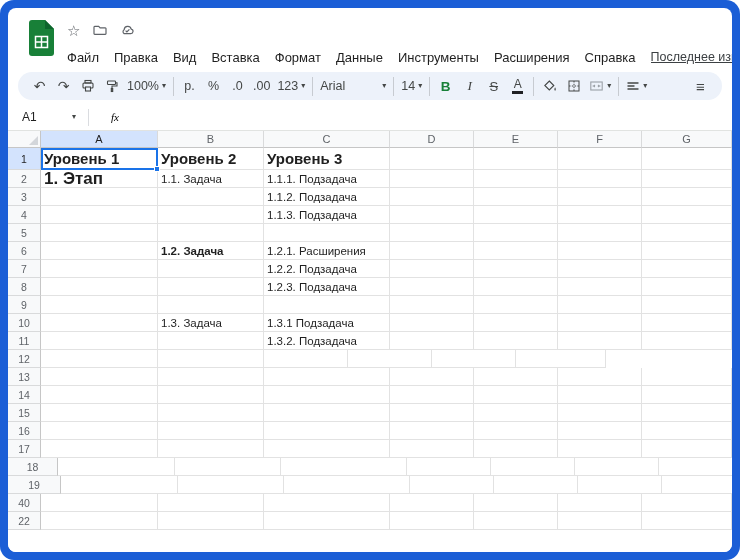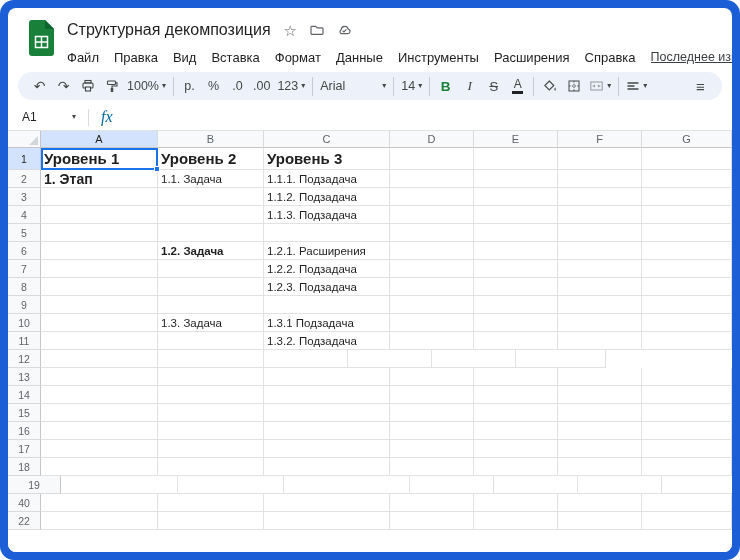--- a/index.html
+++ b/index.html
@@ -40,43 +40,43 @@
   .color-btn .bar { width: 11px; height: 3px; background: #202124; margin-top: 1px; }
   .flex-spacer { flex: 1; }
   .more-btn { font-size: 15px; }
 
   
   .formula-bar { height: 27px; border-bottom: 1px solid #e1e3e1; display: flex; align-items: center;
                  padding-left: 14px; flex-shrink: 0; }
   .name-box { width: 58px; display: flex; align-items: center; justify-content: space-between;
               font-size: 12px; color: #1f1f1f; cursor: pointer; padding-right: 4px; }
   .fsep { width: 1px; height: 17px; background: #dadce0; margin: 0 8px; }
-  .fx { font-style: italic; font-family: "Liberation Serif", serif; font-size: 16px; color: #0369a1;
-        margin: 0 10px 0 4px; }
+  .fx { font-style: italic; font-family: "Liberation Serif", serif; font-size: 11px; color: #000000;
+        margin: 0 10px 0 14px; }
   .formula-input { flex: 1; font-size: 12px; color: #1f1f1f; height: 100%; display: flex; align-items: center; }
 
   
   .sheet-grid { position: relative; flex: 1; overflow: hidden; background: #fff; }
   .g-row { display: flex; }
   .g-corner { background: #f8f9fa; border-right: 1px solid #c6c6c6; border-bottom: 1px solid #c6c6c6;
               position: relative; flex-shrink: 0; }
   .g-corner::after { content: ""; position: absolute; right: 2px; bottom: 2px;
                      border-left: 9px solid transparent; border-bottom: 9px solid #d3d6da; }
   .g-colhead { background: #f8f9fa; border-right: 1px solid #d9dadb; border-bottom: 1px solid #c6c6c6;
                font-size: 11px; color: #5f6368; display: flex; align-items: center; justify-content: center;
                flex-shrink: 0; cursor: pointer; }
   .g-rowhead { background: #f8f9fa; border-right: 1px solid #c6c6c6; border-bottom: 1px solid #d9dadb;
                font-size: 10.5px; color: #5f6368; display: flex; align-items: center; justify-content: center;
                flex-shrink: 0; cursor: pointer; }
   .g-colhead.hl, .g-rowhead.hl { background: #d3e3fd; color: #1f1f1f; }
   .g-cell { border-right: 1px solid #e2e2e2; border-bottom: 1px solid #e2e2e2; font-size: 11.5px;
             color: #1f1f1f; display: flex; align-items: center; padding-left: 3px; white-space: nowrap;
             overflow: visible; flex-shrink: 0; cursor: cell; }
   .g-cell.header { font-weight: 700; font-size: 15px; }
-  .g-cell.bold { font-weight: 700; font-size: 14px; }
+  .g-cell.bold { font-weight: 700; font-size: 17px; }
   .sel-box { position: absolute; border: 2px solid #1a73e8; pointer-events: none; }
   .fill-handle { position: absolute; right: -4px; bottom: -4px; width: 6px; height: 6px;
                  background: #1a73e8; border: 1px solid #fff; pointer-events: auto; cursor: crosshair; }
 
   svg { display: block; }
 </style>
 </head>
 <body>
 
 <div class="frame">
@@ -85,21 +85,20 @@
     <div class="app-header">
       <div class="logo">
         <svg width="27" height="36" viewBox="0 0 27 36">
           <path d="M4 0 h13 l9 9 v24 a3 3 0 0 1 -3 3 H4 a3 3 0 0 1 -3 -3 V3 a3 3 0 0 1 3 -3 z" fill="#188038"></path>
           <path d="M17 0 l9 9 h-9 z" fill="#0d652d"></path>
           <path d="M7.5 16.5 h12 v11 h-12 z M7.5 22 h12 M13.5 16.5 v11" fill="none" stroke="#ffffff" stroke-width="1.5"></path>
         </svg>
       </div>
       <div class="header-main">
         <div class="title-row">
-          <span class="doc-title">Структурная декомпозиция</span>
           <span class="hicon">☆</span>
           <span class="hicon">
             <svg width="14" height="14" viewBox="0 0 14 14" fill="none" stroke="#5f6368" stroke-width="1.2">
               <path d="M1.7 3.4 h4 l1.4 1.5 h5.2 a.7 .7 0 0 1 .7 .7 v5 a.7 .7 0 0 1 -.7 .7 h-10.6 a.7 .7 0 0 1 -.7 -.7 v-6.5 a.7 .7 0 0 1 .7 -.7 z"></path>
             </svg>
           </span>
           <span class="hicon">
             <svg width="15" height="14" viewBox="0 0 15 14" fill="none" stroke="#5f6368" stroke-width="1.2">
               <path d="M4 10.6 h6.8 a2.3 2.3 0 0 0 .4 -4.55 a3.6 3.6 0 0 0 -7.05 .65 a2.35 2.35 0 0 0 -.15 3.9 z"></path>
               <path d="M5.6 7.6 l1.3 1.3 l2.5 -2.6"></path>
@@ -408,21 +407,21 @@
           <div class="g-rowhead" style="width: 33px;">17</div>
           <div class="g-cell" style="width: 117px;"></div>
           <div class="g-cell" style="width: 106px;"></div>
           <div class="g-cell" style="width: 126px;"></div>
           <div class="g-cell" style="width: 84px;"></div>
           <div class="g-cell" style="width: 84px;"></div>
           <div class="g-cell" style="width: 84px;"></div>
           <div class="g-cell" style="width: 90px;"></div>
         </div>
         <div class="g-row" style="height: 18px;">
-          <div class="g-rowhead" style="width: 33px;">18</div>
+          <div class="g-rowhead" style="width: 50px;">18</div>
           <div class="g-cell" style="width: 117px;"></div>
           <div class="g-cell" style="width: 106px;"></div>
           <div class="g-cell" style="width: 126px;"></div>
           <div class="g-cell" style="width: 84px;"></div>
           <div class="g-cell" style="width: 84px;"></div>
           <div class="g-cell" style="width: 84px;"></div>
           <div class="g-cell" style="width: 90px;"></div>
         </div>
         <div class="g-row" style="height: 18px;">
           <div class="g-rowhead" style="width: 53px;">19</div>

